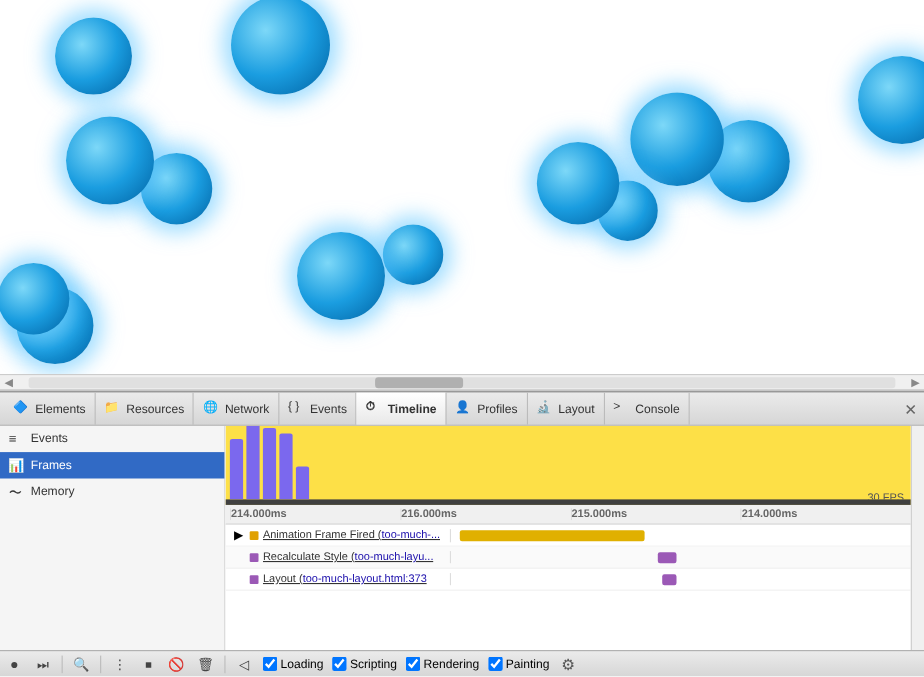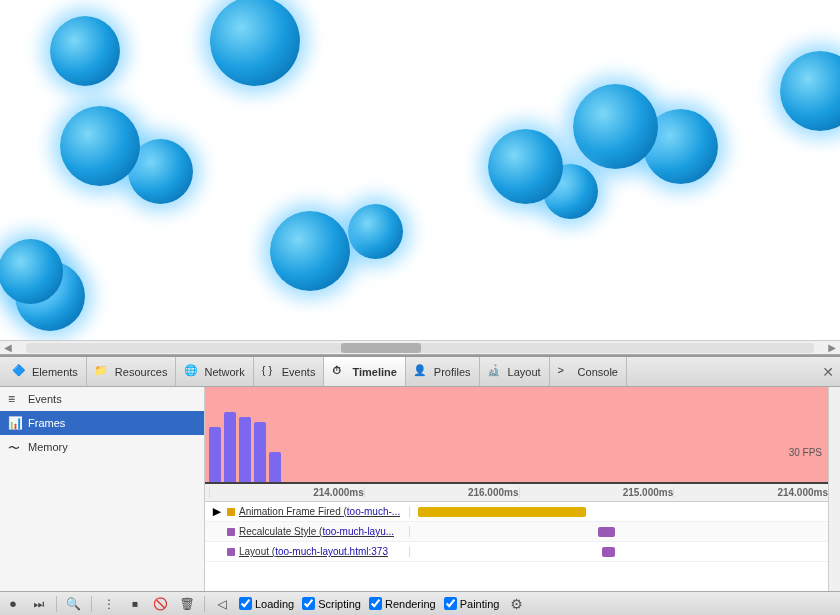--- a/index.html
+++ b/index.html
@@ -153,23 +153,23 @@
     #right-panel {
       flex: 1;
       display: flex;
       flex-direction: column;
       overflow: hidden;
       background: #fff;
     }
 
     
     #timeline-chart {
-      height: 97px;
-      background: #fca5a5;
-      border-bottom: 2px solid #404040;
+      height: 72px;
+      background: #fde047;
+      border-bottom: 5px solid #404040;
       position: relative;
       overflow: hidden;
     }
 
     #fps-label {
       position: absolute;
       right: 6px;
       top: 60px;
       font-size: 10px;
       color: #555;
@@ -217,21 +217,21 @@
     }
 
     #records-timeline-headers {
       display: flex;
       flex: 1;
       overflow: hidden;
     }
 
     .timeline-header-cell {
       flex: 1;
-      text-align: right;
+      text-align: left;
       font-size: 10px;
       color: #666;
       border-left: 1px solid #ddd;
     }
 
     #records-list {
       flex: 1;
       overflow-y: auto;
       background: #fff;
     }

